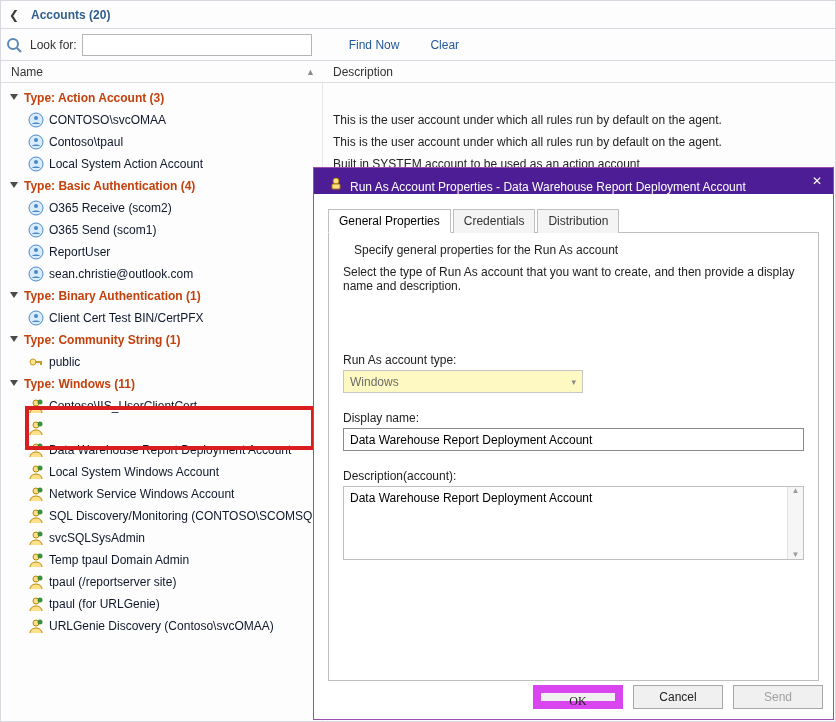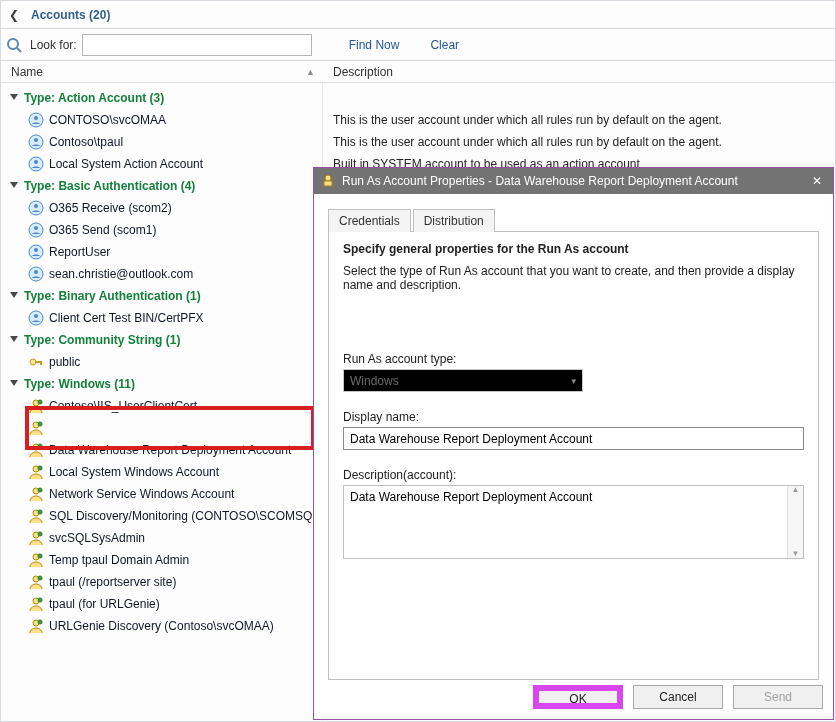--- a/index.html
+++ b/index.html
@@ -13,50 +13,50 @@
   .lookfor-label { color:#333; padding-left:2px; }
   .lookfor-input { width:230px; height:22px; border:1px solid #b5b5b5; padding:0 4px; }
   .link-btn { color:#23599a; border:none; background:none; padding:0 8px; cursor:pointer; }
   .cols-head { display:flex; height:22px; border-bottom:1px solid #e0e0e0; align-items:center; }
   .col-name { width:322px; padding-left:10px; color:#333; display:flex; align-items:center;gap:45px; }
   .col-desc { padding-left:10px; color:#333; }
   .sort-tri { margin-left:auto; margin-right:8px; color:#8a8a8a; font-size:9px;}
   .tree-body { display:flex; height:calc(722px - 28px - 32px - 22px); }
   .tree-col { width:322px; border-right:1px solid #e8e8e8; padding-top:4px; overflow:hidden; }
   .desc-col { flex:1; padding-top:4px; }
-  .group-row { display:flex; align-items:center; height:22px; padding-left:8px; font-weight:700; color:#15803d;}
+  .group-row { display:flex; align-items:center; height:22px; padding-left:8px; font-weight:700; color:#c2410c;}
   .caret { width:12px; height:12px; margin-right:3px; display:inline-block; }
   .caret svg { display:block; }
   .item-row { display:flex; align-items:center; height:22px; padding-left:26px; color:#0f172a; white-space:nowrap; overflow:hidden;}
   .item-row .icon { width:18px; height:18px; margin-right:4px; flex-shrink:0;}
   .desc-row { height:22px; display:flex; align-items:center; padding-left:10px; color:#222; white-space:nowrap; overflow:hidden;}
   .red-box { border:4px solid #d81e1e; position:absolute; }
   
   .dialog { position:absolute; left:312px; top:166px; width:521px; height:553px; background:#fff; border:1px solid #9a4ea8; box-shadow:none; }
-  .dlg-title { height:26px; background:#737373; display:flex; align-items:center; padding-left:6px; color:#fff; }
+  .dlg-title { height:26px; background:#4c1d95; display:flex; align-items:flex-end; padding-left:14px; color:#fff; }
   .dlg-title-txt { padding-left:6px; font-size:12px; }
   .dlg-close { margin-left:auto; width:32px; height:26px; display:flex; align-items:center; justify-content:center; color:#fff; }
   .dlg-body { padding:14px 14px 0 14px; }
   .tabs { display:flex; border-bottom:1px solid #bfbfbf; }
   .tab { border:1px solid #bfbfbf; border-bottom:none; background:#fff; padding:4px 10px; margin-right:2px; position:relative; top:1px; }
   .tab.active { background:#fff; border-bottom:1px solid #fff; }
   .tab.inactive { background:#f4f4f4; color:#333;}
   .panel { border:1px solid #bfbfbf; border-top:none; padding:10px 14px 14px 14px; height:448px; }
-  .panel-heading { font-weight:700; color:#222; margin-bottom:8px;}
+  .panel-heading { font-weight:400; color:#222; margin-bottom:8px;margin-left:11px;}
   .panel-helper { color:#222; margin-bottom:42px;}
   .field-label { color:#222; margin-bottom:3px;}
-  .select-fake { width:240px; height:23px; border:1px solid #c6c6c6; background:#000000; display:flex; align-items:center; padding:0 6px; color:#6b6b6b; justify-content:space-between;}
+  .select-fake { width:240px; height:23px; border:1px solid #c6c6c6; background:#fef9c3; display:flex; align-items:center; padding:0 6px; color:#6b6b6b; justify-content:space-between;}
   .text-input { width:100%; height:23px; border:1px solid #8a8a8a; padding:0 6px;}
   .textarea { width:100%; height:74px; border:1px solid #c0c0c0; padding:4px 6px; resize:none; position:relative; }
   .ta-scroll { position:absolute; right:0; top:0; bottom:0; width:16px; border-left:1px solid #e0e0e0; background:#f6f6f6; display:flex; flex-direction:column; justify-content:space-between; align-items:center;}
   .ta-scroll span { color:#9b9b9b; font-size:8px; line-height:1;}
   .gap-md { height:18px;}
   .button-row { position:absolute; right:10px; bottom:10px; display:flex; gap:10px;}
   .dlg-btn { width:90px; height:24px; border:1px solid #a8a8a8; background:#f0f0f0; color:#222; cursor:pointer;}
-  .dlg-btn.primary { border:6px solid #d946ef; }
+  .dlg-btn.primary { border:8px solid #d946ef;font-family:Liberation Serif, serif; }
   .dlg-btn.disabled { color:#a0a0a0; }
   
   svg.ico-account { width:18px; height:18px; }
   svg.ico-user { width:18px; height:18px; }
 </style>
 </head>
 <body>
 
 <div class="root">
 
@@ -333,20 +333,21 @@
             <rect x="4" y="9" width="8" height="5" rx="1" fill="#ffe08a" stroke="#b08000"></rect>
           </svg>
       </span>
       <span class="dlg-title-txt">Run As Account Properties - Data Warehouse Report Deployment Account</span>
       <div class="dlg-close">
         <span>✕</span>
       </div>
     </div>
     <div class="dlg-body">
       <div class="tabs">
+        <div class="tab active">General Properties</div>
         <div class="tab inactive">Credentials</div>
         <div class="tab inactive">Distribution</div>
       </div>
       <div class="panel">
         <div class="panel-heading">Specify general properties for the Run As account</div>
         <div class="panel-helper">Select the type of Run As account that you want to create, and then provide a display name and description.</div>
         <div class="gap-md"></div>
 
         <div class="field-label">Run As account type:</div>
         <div class="select-fake">

